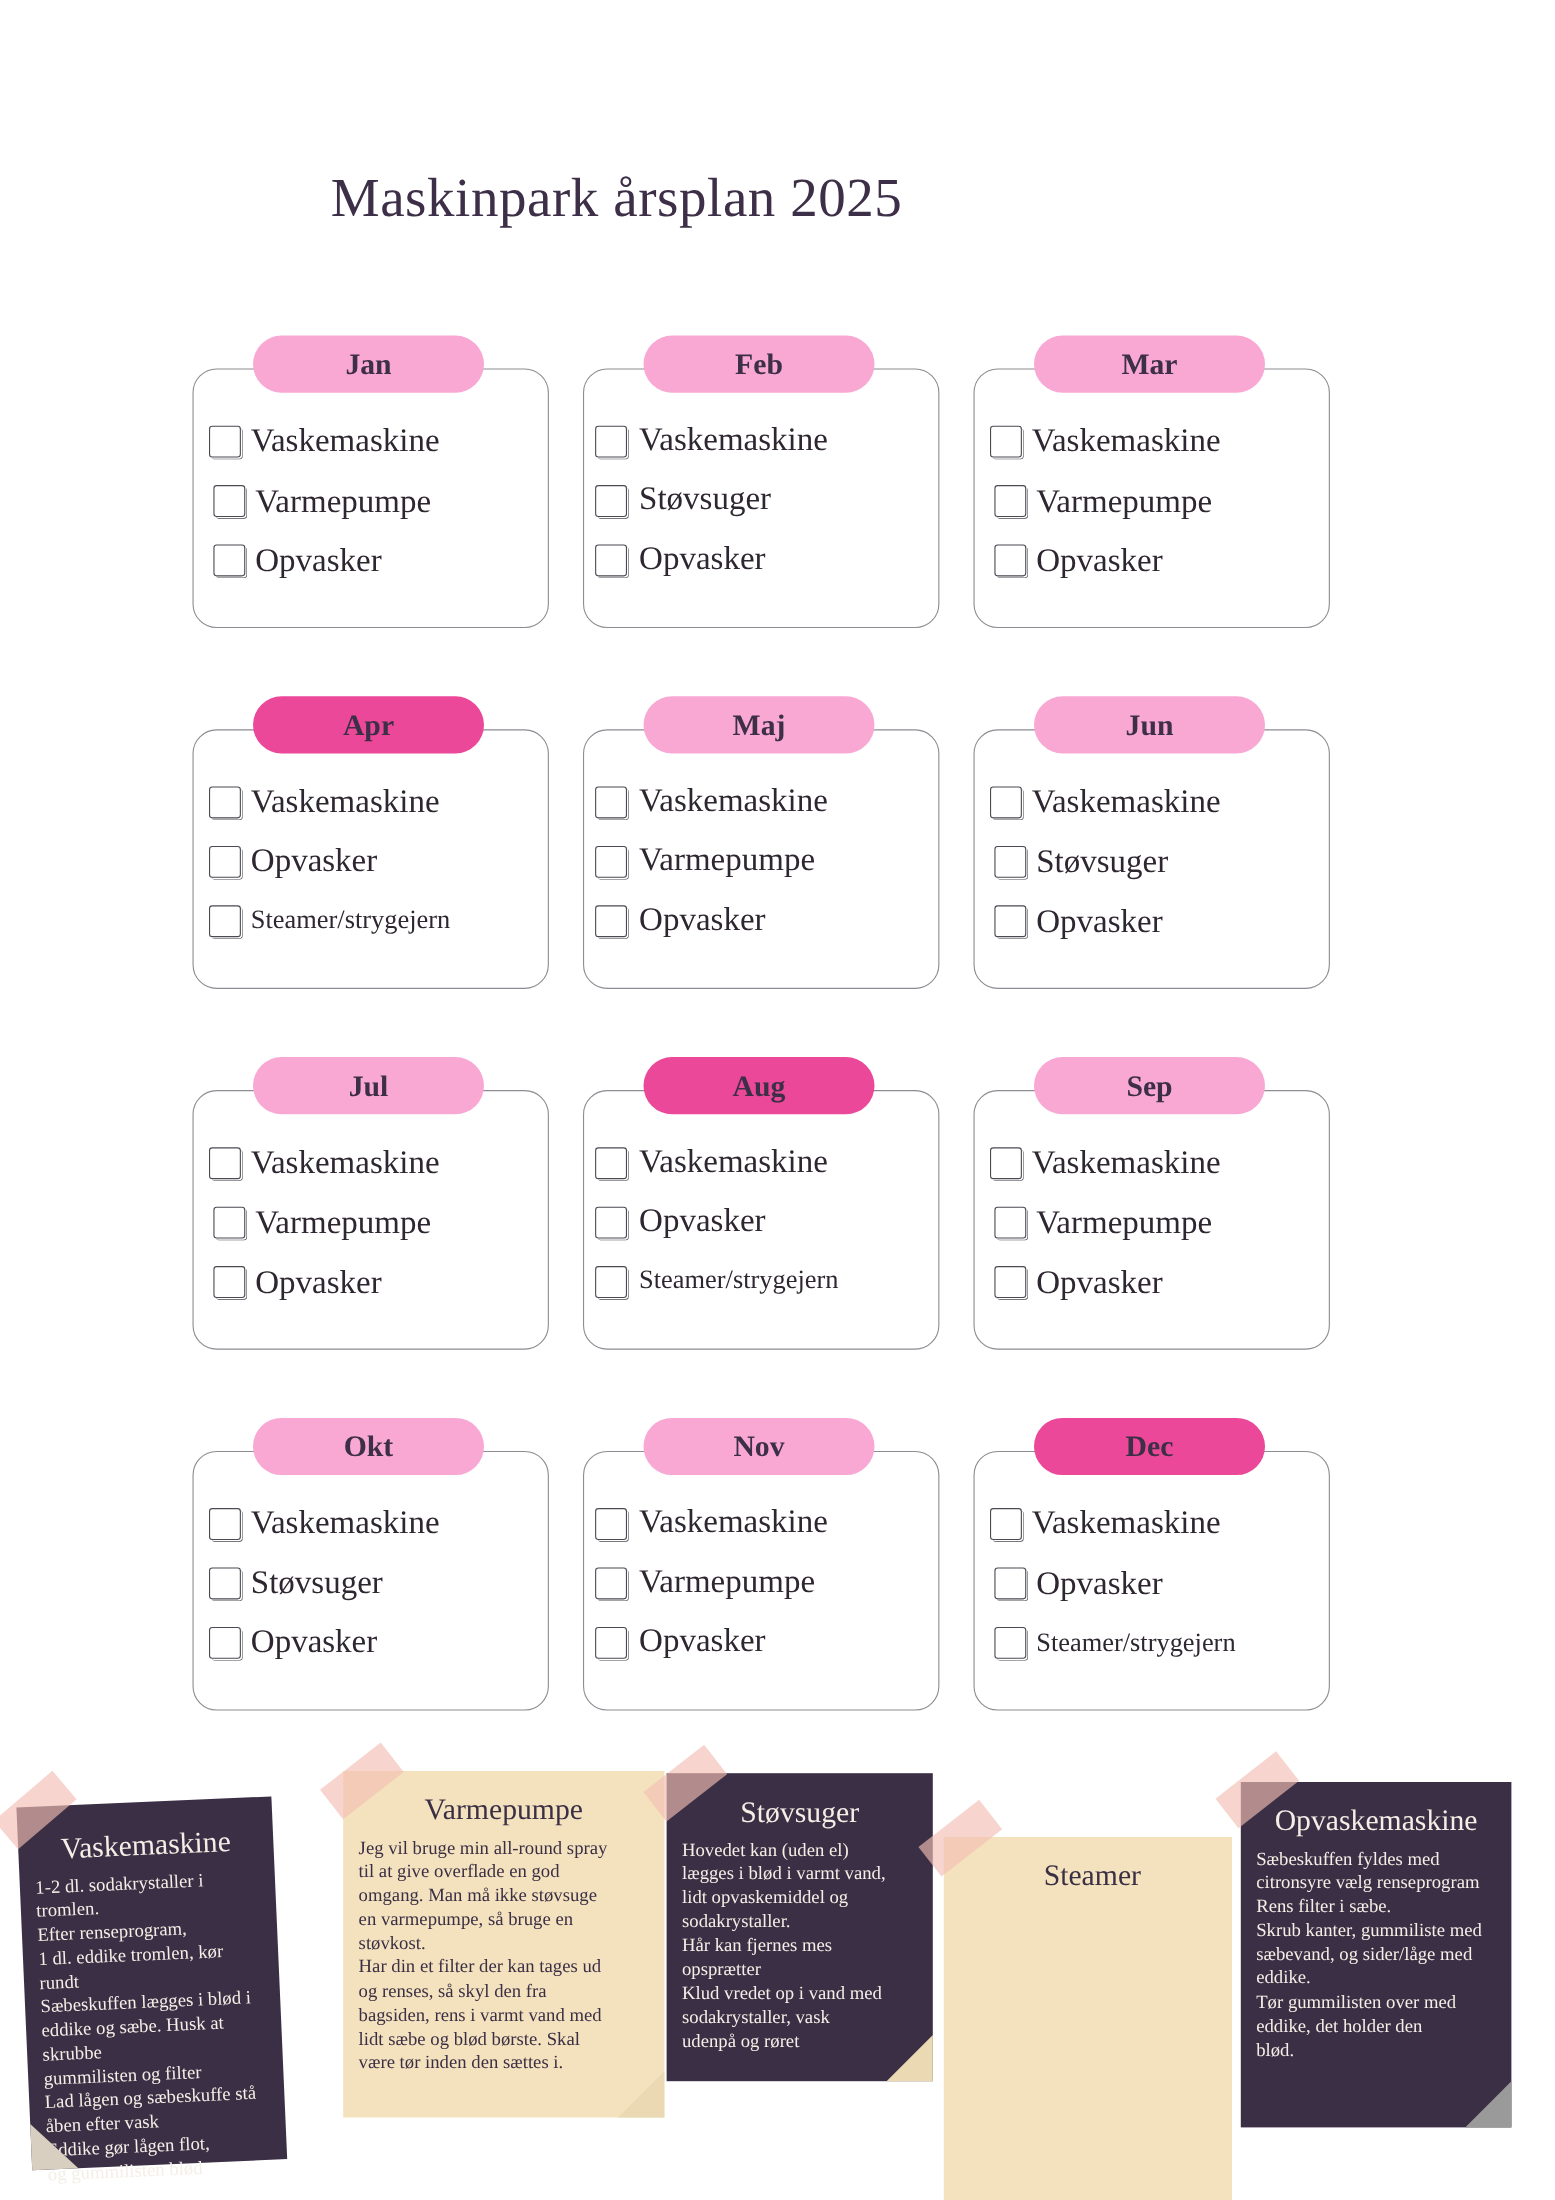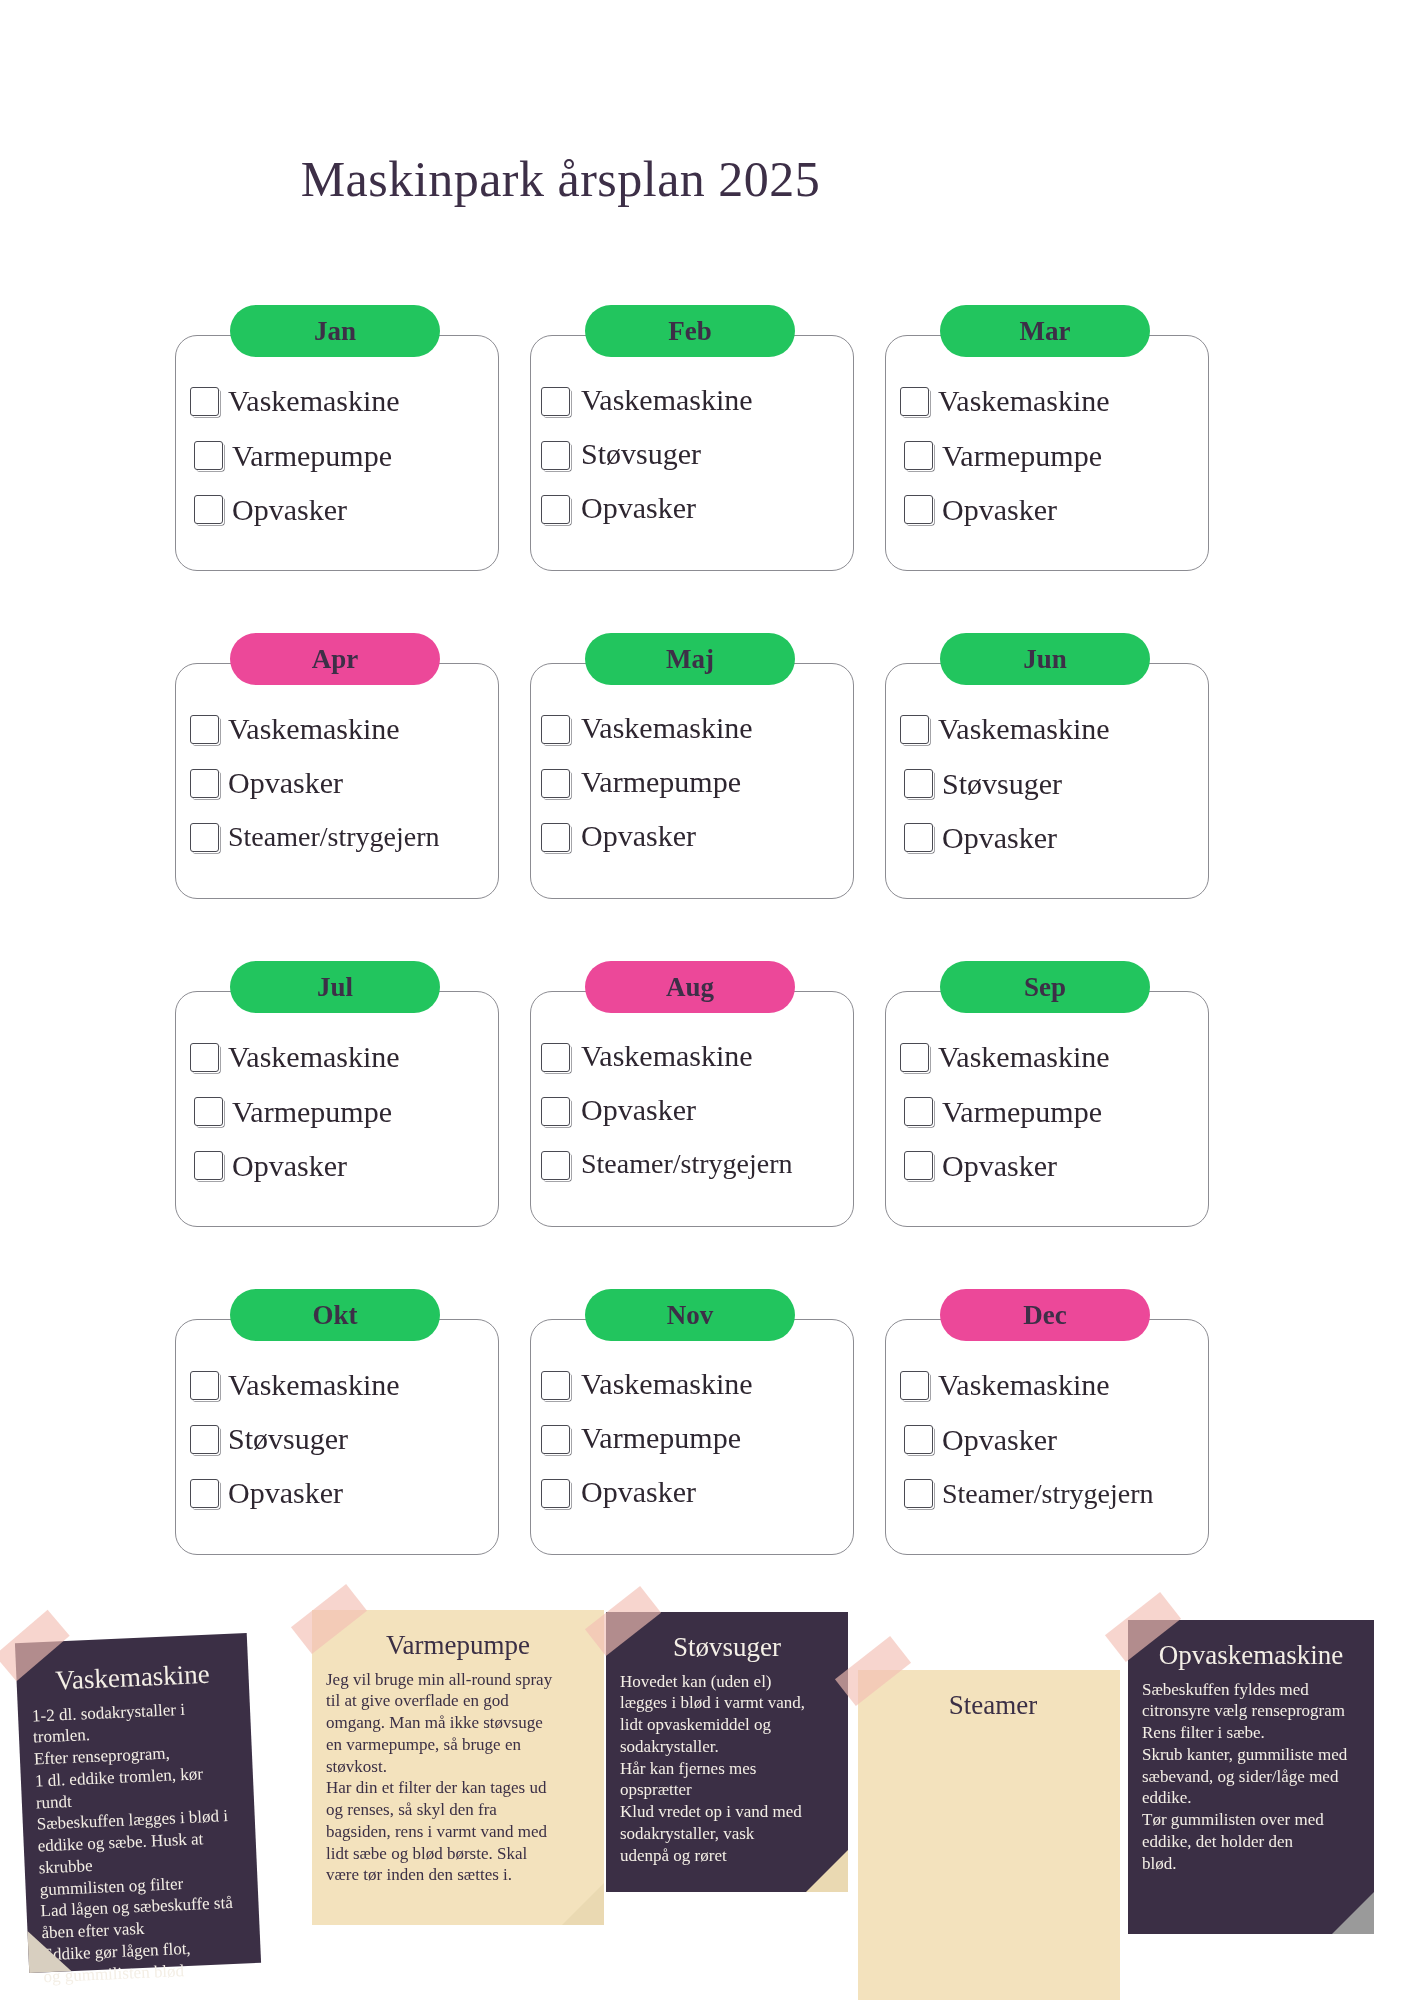--- a/index.html
+++ b/index.html
@@ -50,21 +50,21 @@
     height: 320px;
   }
 
   .month-header {
     position: absolute;
     top: 0;
     left: 55px;
     width: 210px;
     height: 52px;
     border-radius: 26px;
-    background: #22c55e;
+    background: #f9a8d4;
     display: flex;
     align-items: center;
     justify-content: center;
     font-family: "Liberation Serif", serif;
     font-weight: bold;
     font-size: 27px;
     color: #3d2f47;
     z-index: 3;
   }
   .month-header.accent {
@@ -101,21 +101,21 @@
     background: #fff;
     box-shadow: 1.5px 1.5px 0 -0.5px #fff, 2px 2px 0 -0.5px #4a4a52;
   }
   .task .label {
     font-family: "Liberation Serif", serif;
     font-size: 30px;
     color: #2e2630;
     white-space: nowrap;
   }
   .task .label.small {
-    font-size: 28px;
+    font-size: 24px;
   }
 
   
   .task.j1 { padding-left: 18px; }
   .task.j2 { padding-left: 10px; }
   .task.j1 .label { position: relative; top: 1px; }
   .task.j2 .label { position: relative; top: -1px; left: 2px; }
 
   
   .notes {

